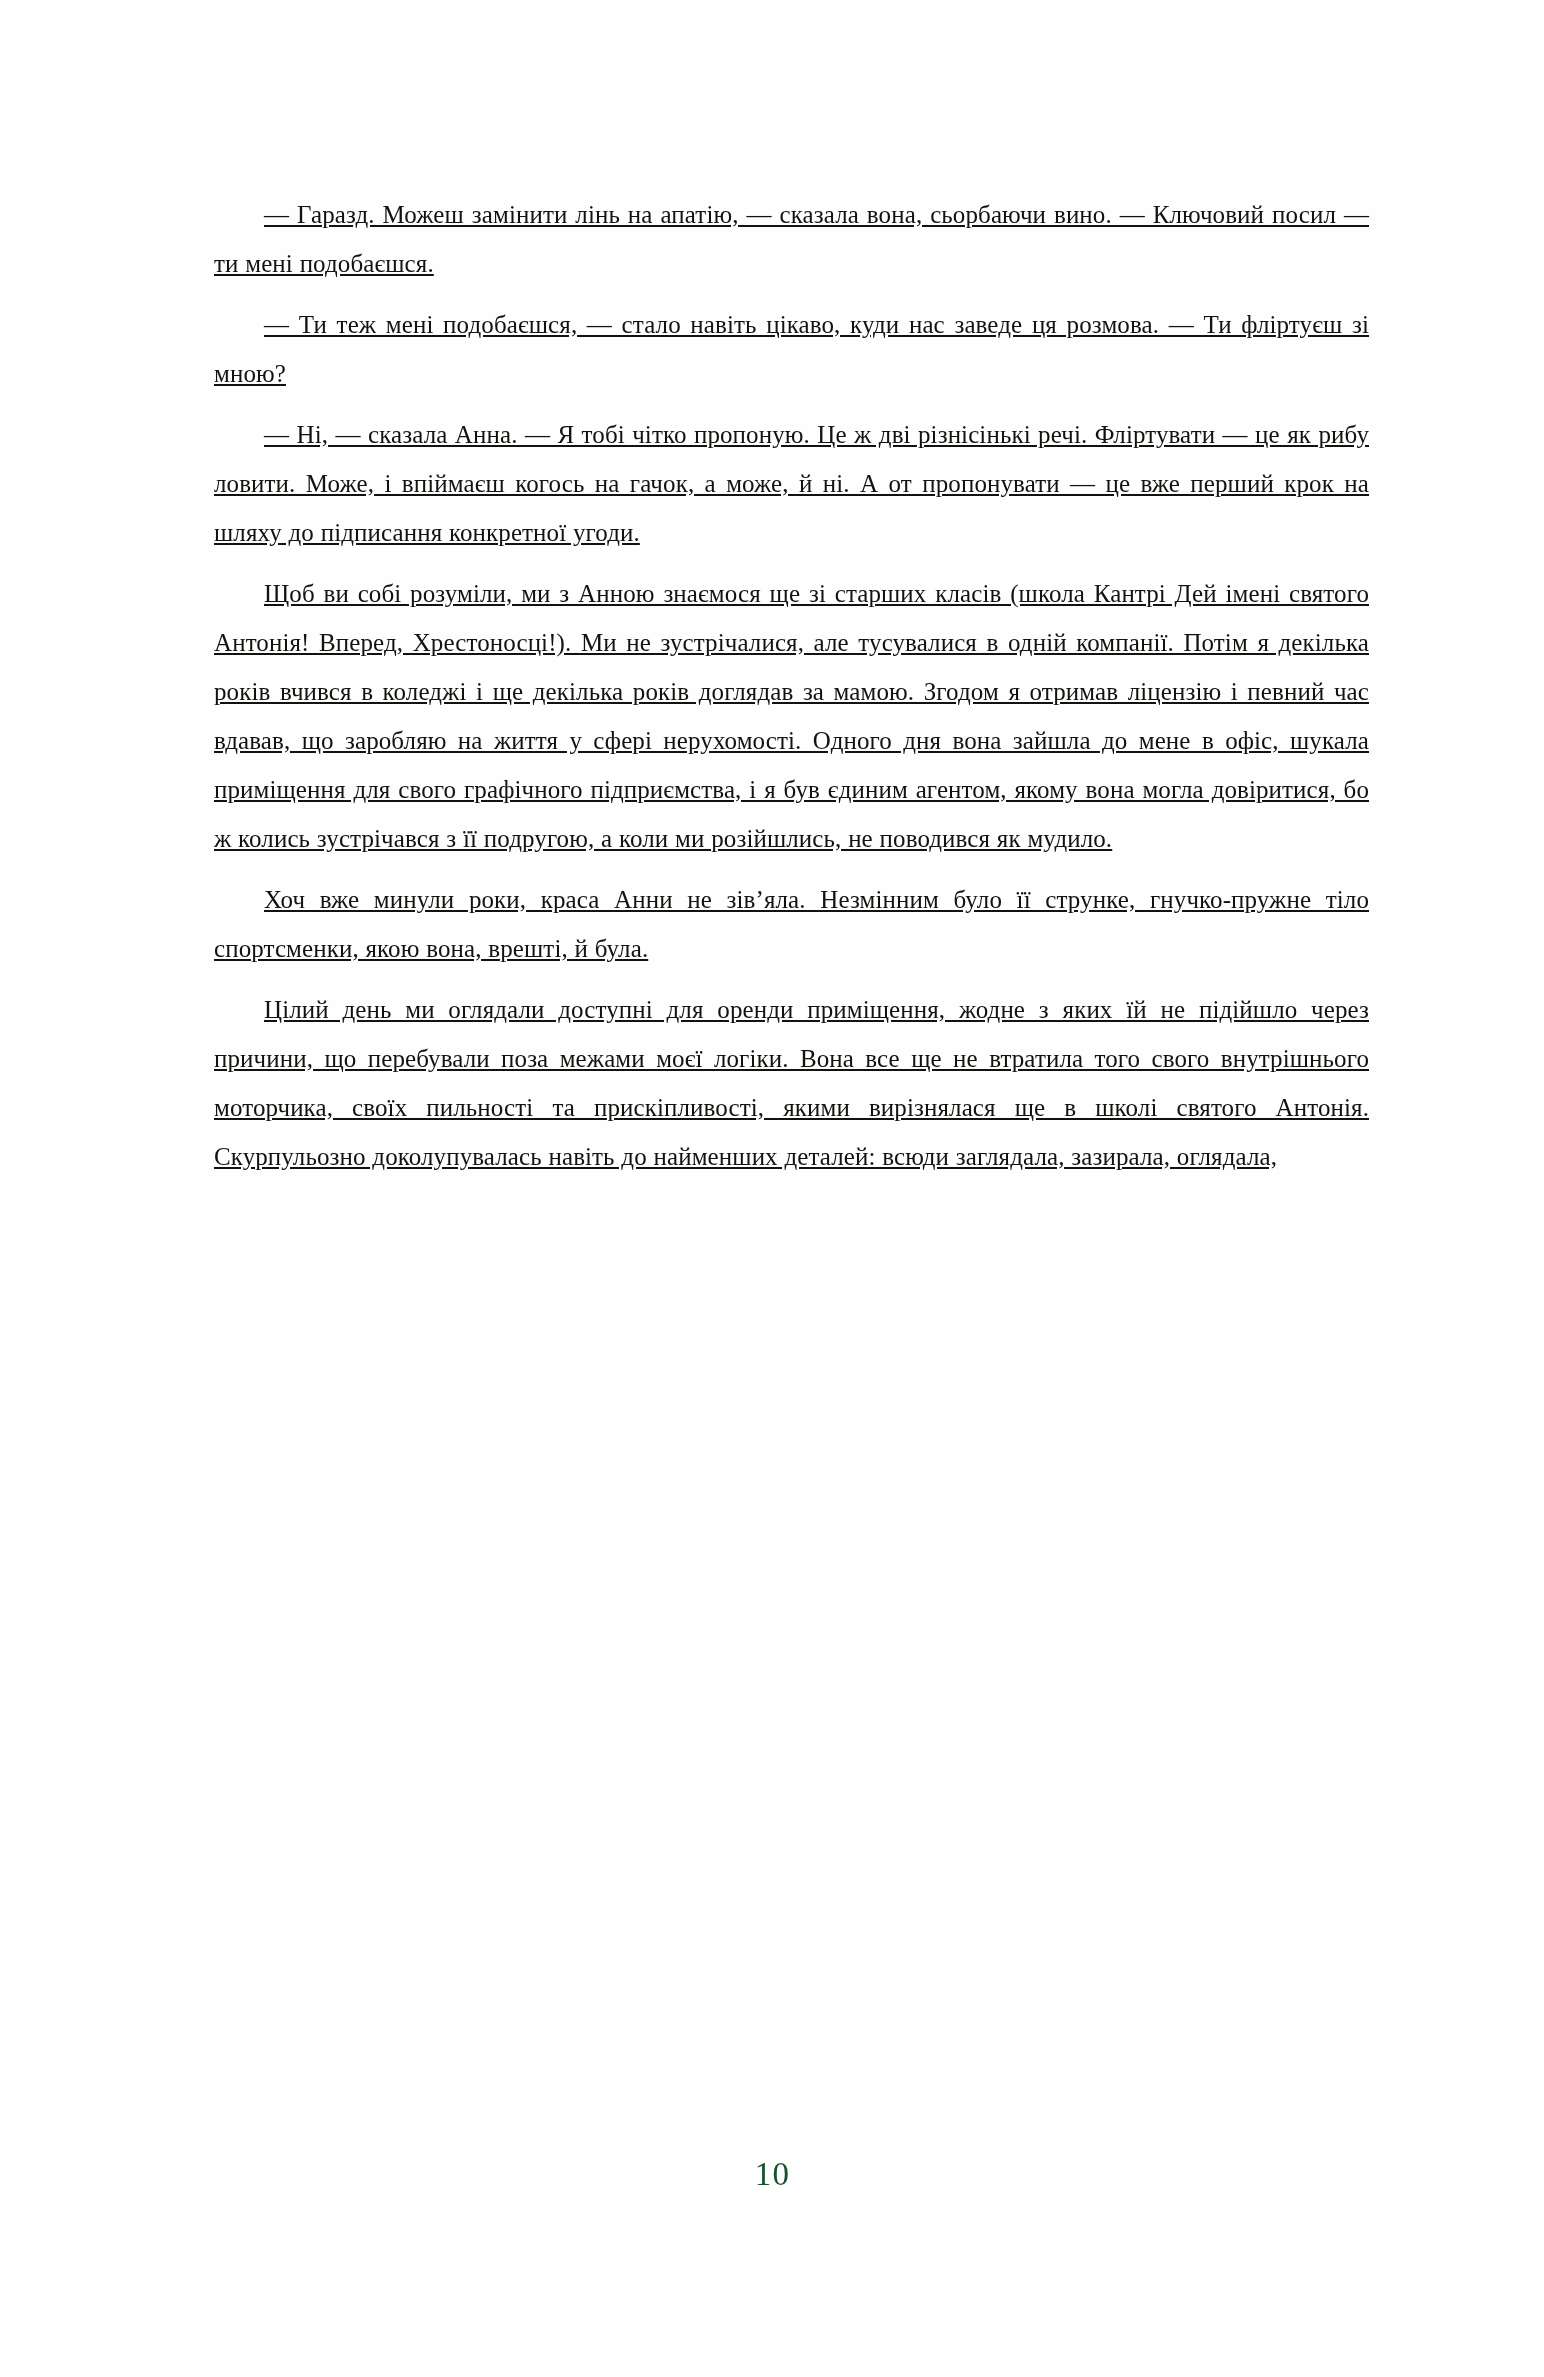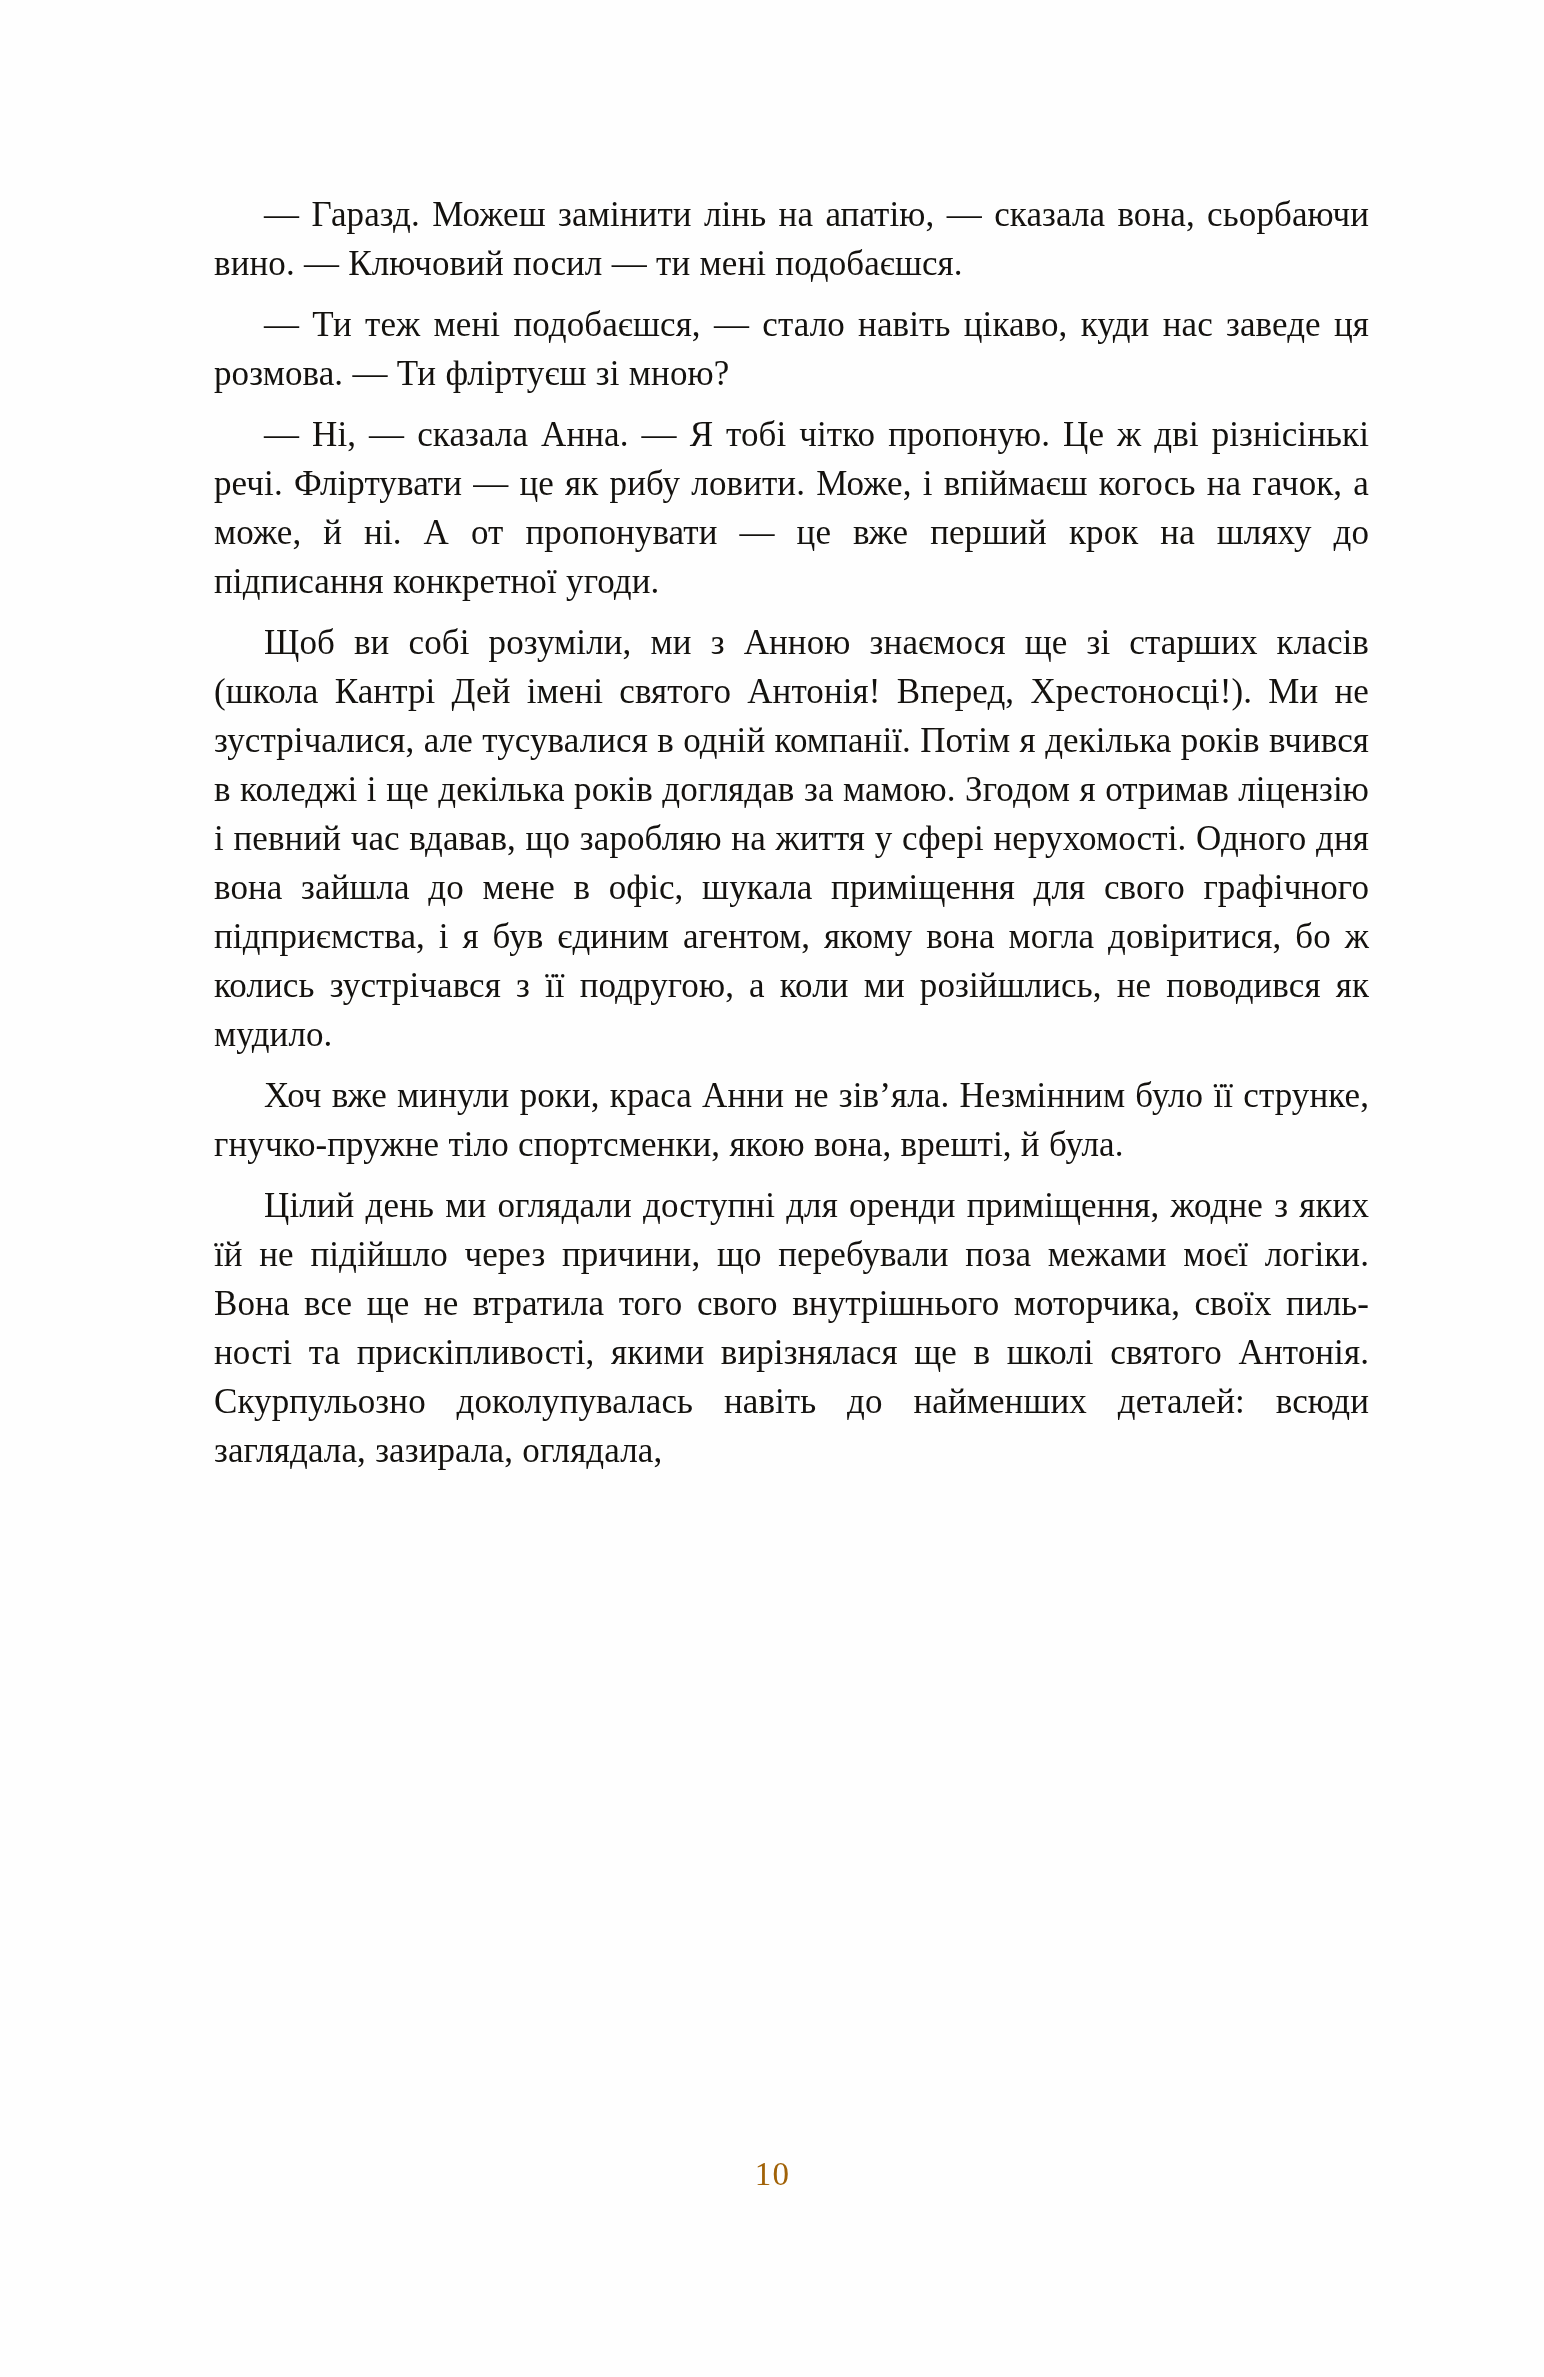--- a/index.html
+++ b/index.html
@@ -30,50 +30,51 @@
     position: absolute;
     left: 214px;
     top: 190px;
     width: 1155px;
   }
 
   .para {
     margin: 0;
     text-align: justify;
     text-justify: inter-word;
-    font-size: 35px;
+    font-size: 25px;
     line-height: 49px;
     letter-spacing: 0.1px;
     word-spacing: 0.4px;
     text-indent: 50px;
     hyphens: manual;
     -webkit-hyphens: manual;
     color: #14120f;
     font-weight: 400;
+    text-decoration: underline;
   }
 
   .para + .para {
     margin-top: 12px;
   }
 
   
   .para {
     text-align-last: left;
   }
 
   
   #folio {
     position: absolute;
     left: 0;
     top: 2155px;
     width: 1545px;
     text-align: center;
     font-size: 33px;
     line-height: 39px;
-    color: #a16207;
+    color: #14532d;
     font-variant-numeric: oldstyle-nums;
     font-feature-settings: "onum" 1;
     letter-spacing: 1.2px;
   }
 </style>
 </head>
 <body>
 
 <div id="page">
 

